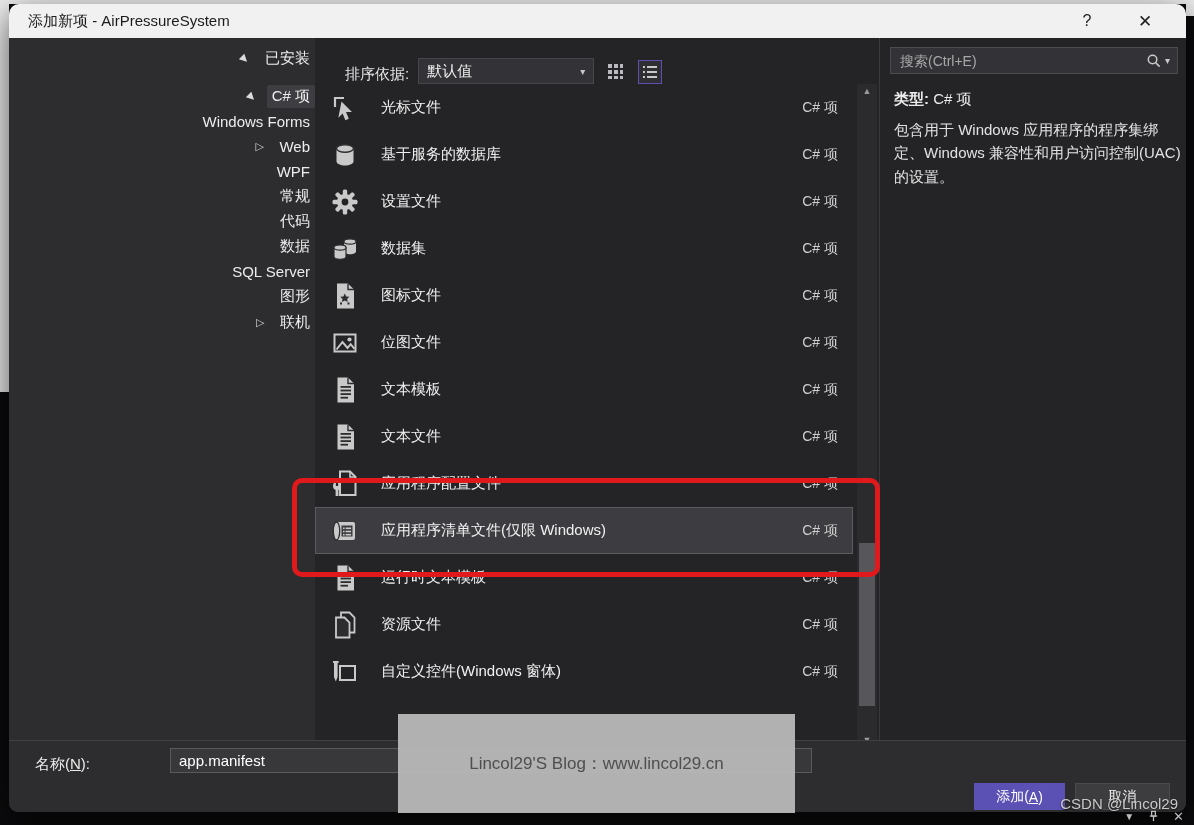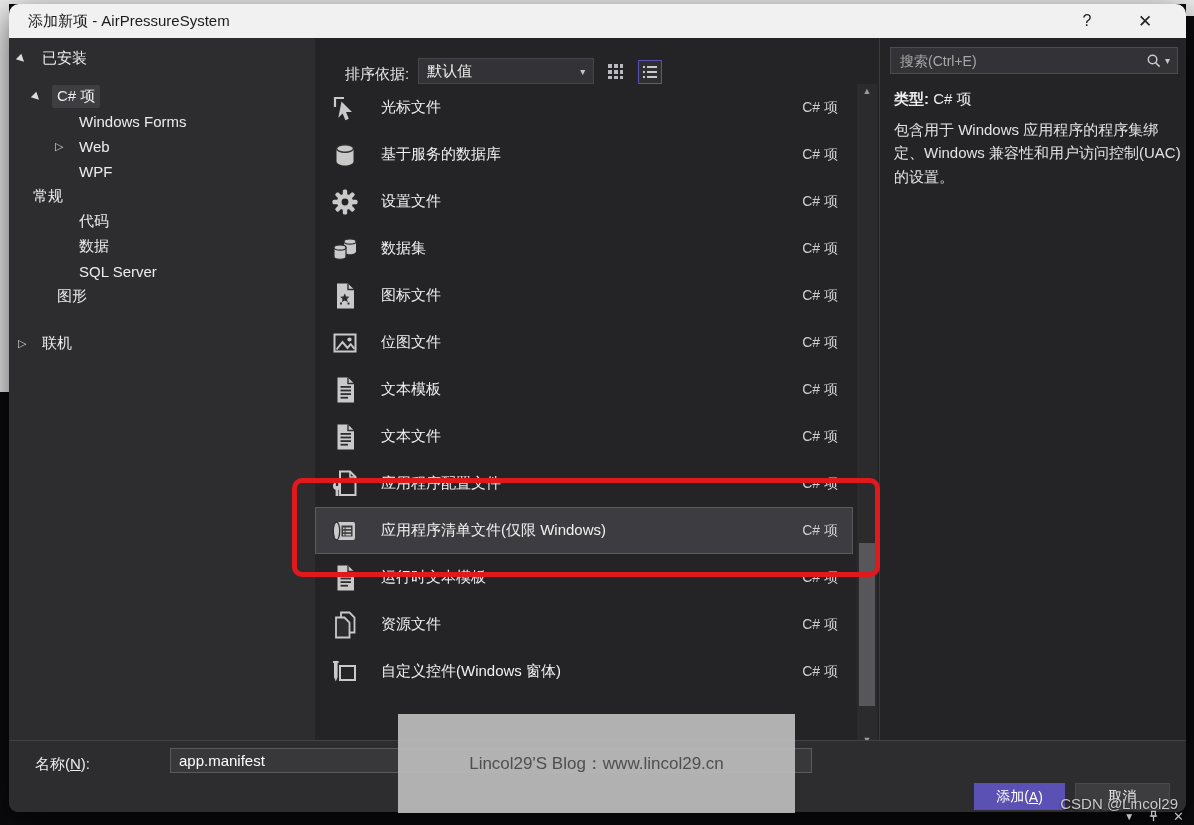--- a/index.html
+++ b/index.html
@@ -18,21 +18,21 @@
             display:flex;align-items:center;padding:0 26px 0 19px;}
   .title{font-size:15px;color:#1b1b1b;}
   .tb-sp{flex:1;}
   .tb-btn{width:30px;text-align:center;font-size:16px;color:#222;cursor:default;}
   .tb-btn.close{margin-left:28px;font-size:17px;}
 
   .dbody{position:absolute;left:0;top:34px;right:0;bottom:0;}
 
   
   .left-panel{position:absolute;left:0;top:0;width:306px;height:702px;background:var(--body);padding-top:8px;}
-  .tree-row{height:25px;display:flex;align-items:center;font-size:15px;color:#ececec;cursor:default;}
+  .tree-row{height:25px;display:flex;align-items:center;font-size:15px;color:#ececec;cursor:default;justify-content:flex-end;}
   .tree-arrow{width:19px;display:inline-block;font-size:10px;color:#dcdcdc;text-align:left;flex:0 0 19px;}
   .tree-arrow.expanded::before{content:"▶";display:inline-block;transform:rotate(45deg);}
   .tree-arrow.collapsed::before{content:"▷";font-size:11px;}
   .tree-label{padding:2px 5px;border-radius:2px;white-space:nowrap;}
   .tree-label.selected{background:#3e3e42;}
 
   
   .center-panel{position:absolute;left:306px;top:0;width:564px;height:702px;background:var(--panel-dark);}
   .sort-bar{height:46px;display:flex;align-items:flex-end;padding-left:30px;}
   .sort-label{font-size:15px;color:#e6e6e6;}
@@ -156,21 +156,21 @@
             <span class="tree-arrow"></span>
             <span class="tree-label">SQL Server</span>
           </div>
 
 
           <div class="tree-row" style="padding-left: 24px;">
             <span class="tree-arrow"></span>
             <span class="tree-label">图形</span>
           </div>
 
-          <div class="tree-row" style="padding-left: 9px; margin-top: 22px;">
+          <div class="tree-row" style="padding-left: 9px; margin-top: 1px;">
             <span class="tree-arrow collapsed"></span>
             <span class="tree-label">联机</span>
           </div>
         </div>
 
       <div class="center-panel">
         <div class="sort-bar">
           <span class="sort-label">排序依据:</span>
           <div class="combo">
             <span>默认值</span>

